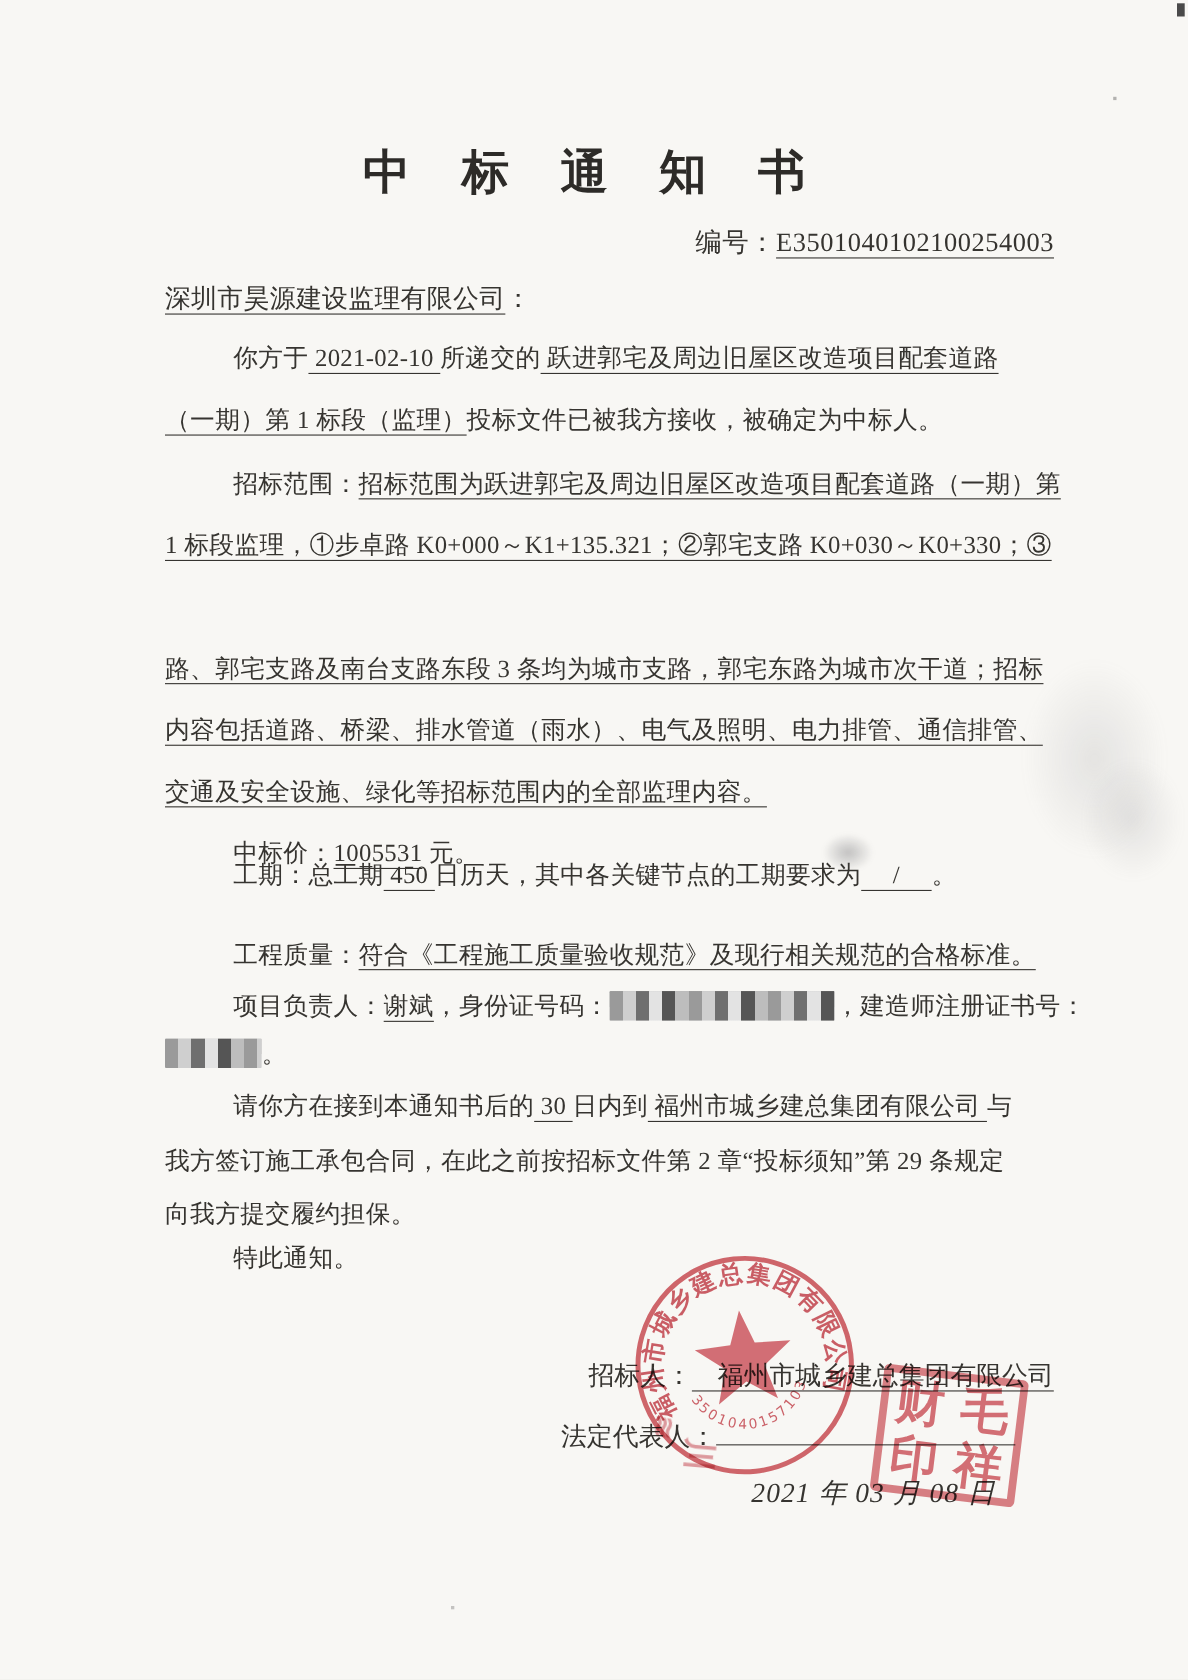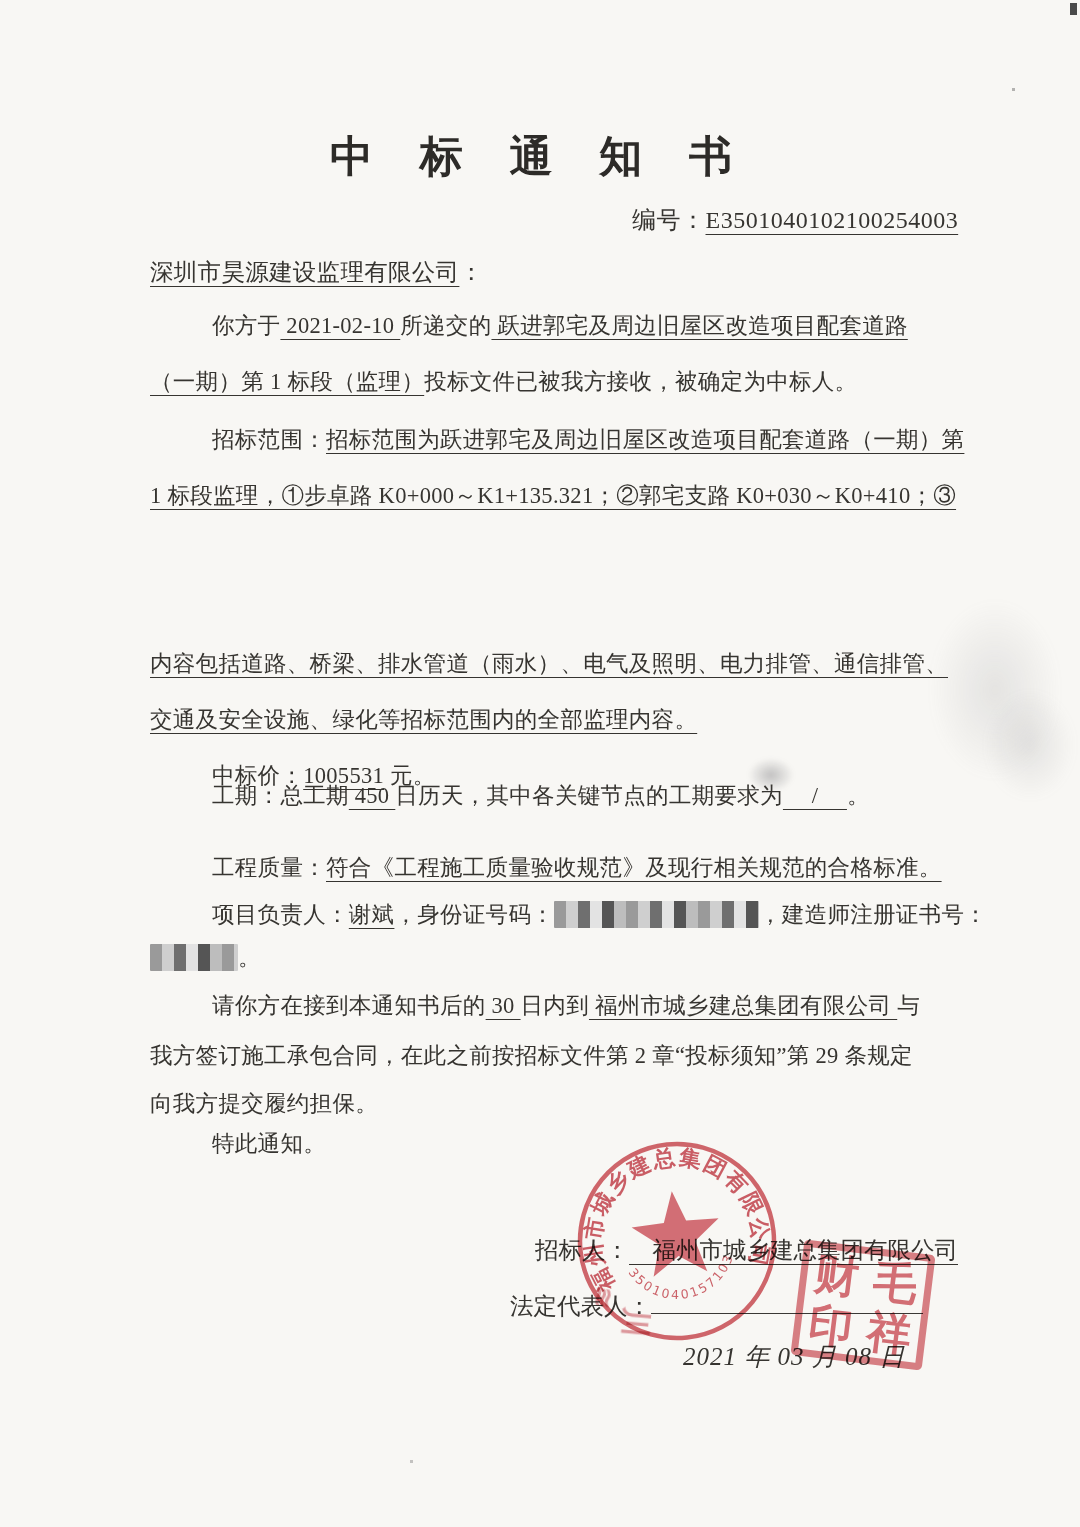--- a/index.html
+++ b/index.html
@@ -56,21 +56,22 @@
   <div class="docno">
     <span>编号：</span><span class="u">E3501040102100254003</span>
   </div>
 
   <div class="bl recipient"><span class="u">深圳市昊源建设监理有限公司</span><span>：</span></div>
 
   <div class="bl indent" style="top:310px"><span>你方于</span><span class="u"> 2021-02-10 </span><span>所递交的</span><span class="u"> 跃进郭宅及周边旧屋区改造项目配套道路</span></div>
   <div class="bl" style="top:366px"><span class="u">（一期）第 1 标段（监理）</span><span>投标文件已被我方接收，被确定为中标人。</span></div>
 
   <div class="bl indent" style="top:424px"><span>招标范围：</span><span class="u">招标范围为跃进郭宅及周边旧屋区改造项目配套道路（一期）第</span></div>
-  <div class="bl" style="top:480px"><span class="u">1 标段监理，①步卓路 K0+000～K1+135.321；②郭宅支路 K0+030～K0+410；③</span></div>
+  <div class="bl" style="top:480px"><span class="u">1 标段监理，①步卓路 K0+000～K1+135.321；②郭宅支路 K0+030～K0+330；③</span></div>
+  <div class="bl" style="top:592px"><span class="u">路、郭宅支路及南台支路东段 3 条均为城市支路，郭宅东路为城市次干道；招标</span></div>
   <div class="bl" style="top:648px"><span class="u">内容包括道路、桥梁、排水管道（雨水）、电气及照明、电力排管、通信排管、</span></div>
   <div class="bl" style="top:704px"><span class="u">交通及安全设施、绿化等招标范围内的全部监理内容。</span></div>
 
   <div class="bl indent" style="top:760px"><span>中标价：</span><span class="u">1005531</span><span> 元。</span></div>
   <div class="bl indent" style="top:780px"><span>工期：总工期</span><span class="u"> 450 </span><span>日历天，其中各关键节点的工期要求为</span><span class="u">　 / 　</span><span>。</span></div>
   <div class="bl indent" style="top:852px"><span>工程质量：</span><span class="u">符合《工程施工质量验收规范》及现行相关规范的合格标准。</span></div>
   <div class="bl indent" style="top:899px"><span>项目负责人：</span><span class="u">谢斌</span><span>，身份证号码：</span><span class="mosaic" style="width: 205px;"></span><span>，建造师注册证书号：</span></div>
   <div class="bl" style="top:942px"><span class="mosaic" style="width: 88px;"></span><span>。</span></div>
 
   <div class="bl indent" style="top:990px"><span>请你方在接到本通知书后的</span><span class="u"> 30 </span><span>日内到</span><span class="u"> 福州市城乡建总集团有限公司 </span><span>与</span></div>

